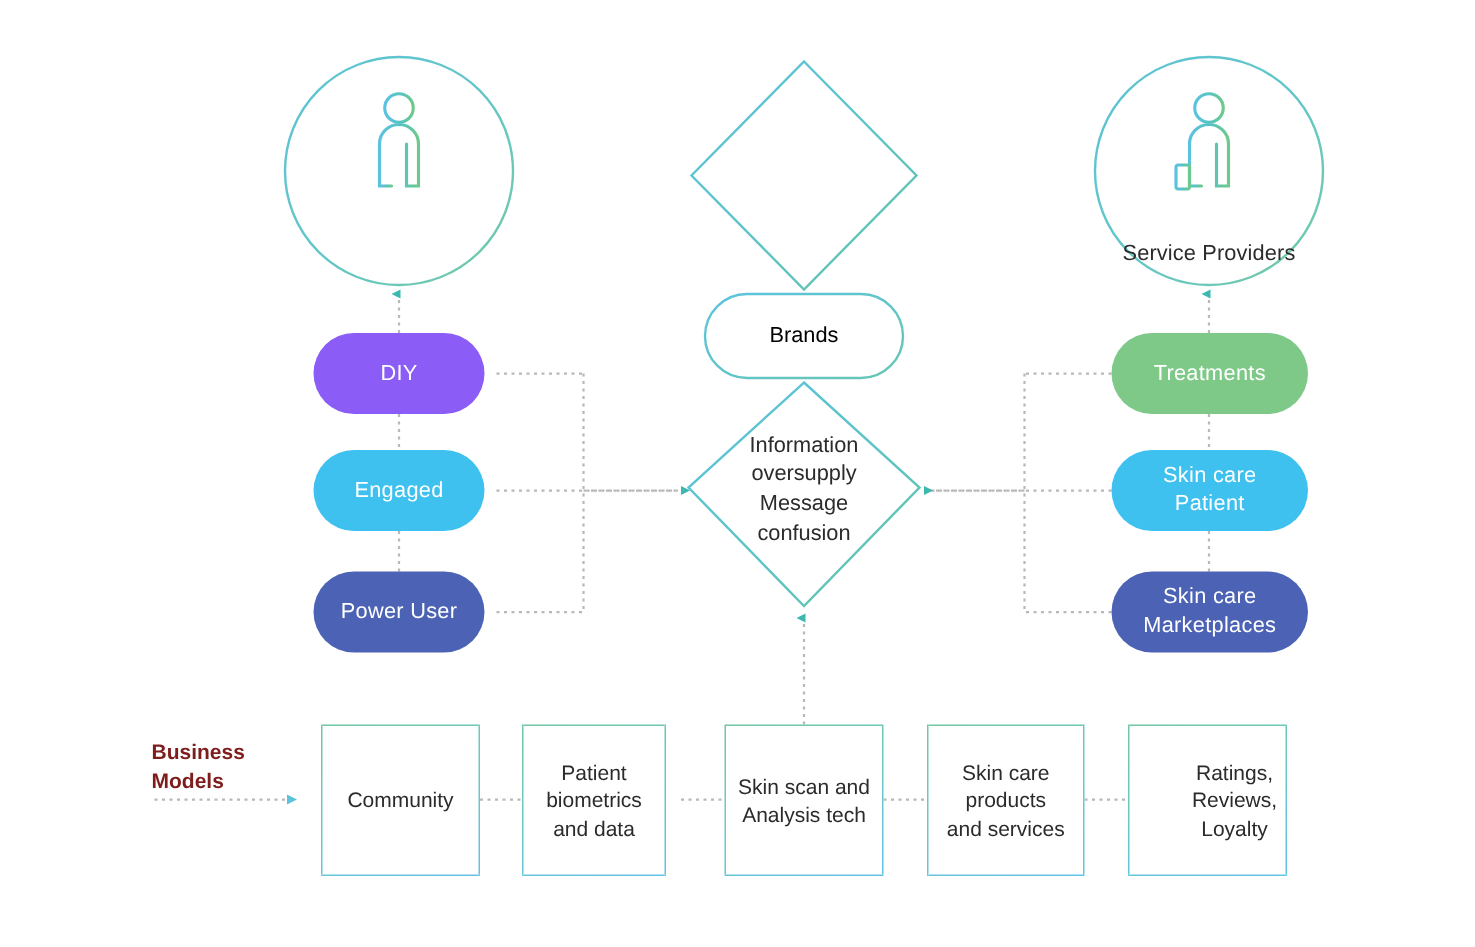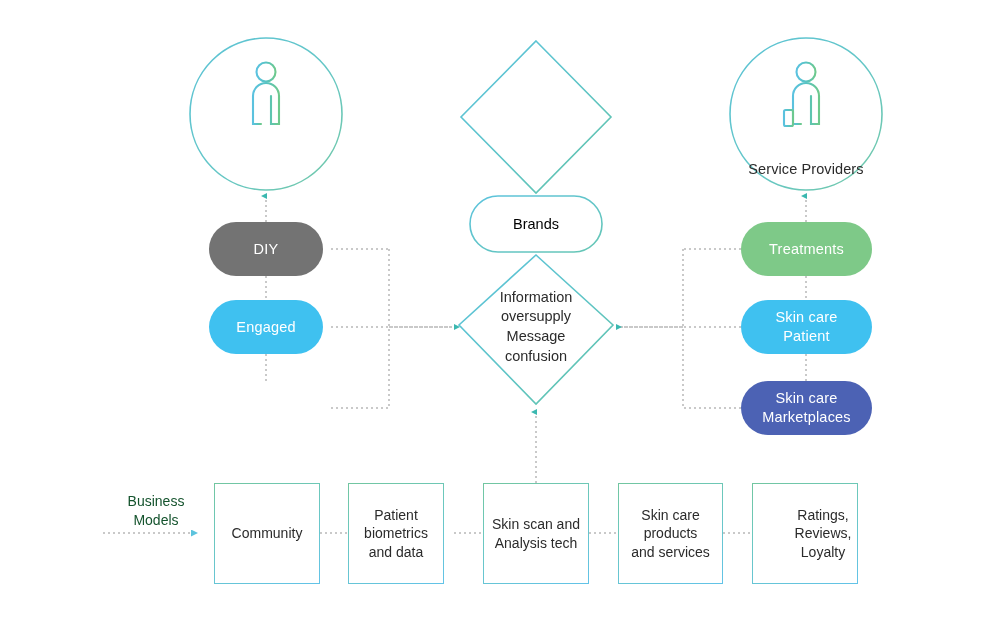--- a/index.html
+++ b/index.html
@@ -64,23 +64,24 @@
     text-align: center;
     font-size: 14.5px;
     color: #2b2b2b;
     line-height: 1.35;
     pointer-events: none;
   }
   
   .caption {
     position: absolute;
     font-size: 14px;
-    color: #14532d;
+    color: #7f1d1d;
     line-height: 1.35;
-    text-align: center;
+    text-align: left;
+    font-weight: bold;
   }
 </style>
 </head>
 <body>
 
 <div id="canvas">
 
   <svg id="svg-layer" viewBox="0 0 983 631" xmlns="http://www.w3.org/2000/svg">
     <defs>
       <linearGradient id="personGrad" x1="0" y1="0" x2="1" y2="0">
@@ -169,25 +170,28 @@
     <line x1="723" y1="533" x2="752" y2="533" stroke="#b8b8b8" stroke-width="1.5" stroke-dasharray="2 3"></line>
 
     <line x1="103" y1="533" x2="192" y2="533" stroke="#b8b8b8" stroke-width="1.5" stroke-dasharray="2 3" marker-end="url(#arrowBlueRight)"></line>
   </svg>
 
 
   <div class="node" style="left:730px; top:38px; width:152px; height:152px; flex-direction:column; justify-content:flex-end; padding-bottom:10px;">
     <span class="persona-label" style="white-space:pre-line; display:block; line-height:1.35;">Service Providers</span>
   </div>
 
-  <div class="node pill" style="left:209px; top:222px; width:114px; height:54px; background:#737373;text-align:center;">
+  <div class="node pill" style="left:209px; top:222px; width:114px; height:54px; background:#8b5cf6;text-align:center;">
     <span>DIY</span>
   </div>
   <div class="node pill" style="left:209px; top:300px; width:114px; height:54px; background:#3fc1f0;">
     <span>Engaged</span>
+  </div>
+  <div class="node pill" style="left:209px; top:381px; width:114px; height:54px; background:#4c62b4;">
+    <span>Power User</span>
   </div>
 
   <div class="node pill" style="left:741px; top:222px; width:131px; height:54px; background:#7ec988;">
     <span>Treatments</span>
   </div>
   <div class="node pill" style="left:741px; top:300px; width:131px; height:54px; background:#3fc1f0; flex-direction:column;">
     <span>Skin care</span>
     <span>Patient</span>
   </div>
   <div class="node pill" style="left:741px; top:381px; width:131px; height:54px; background:#4c62b4; flex-direction:column;">

